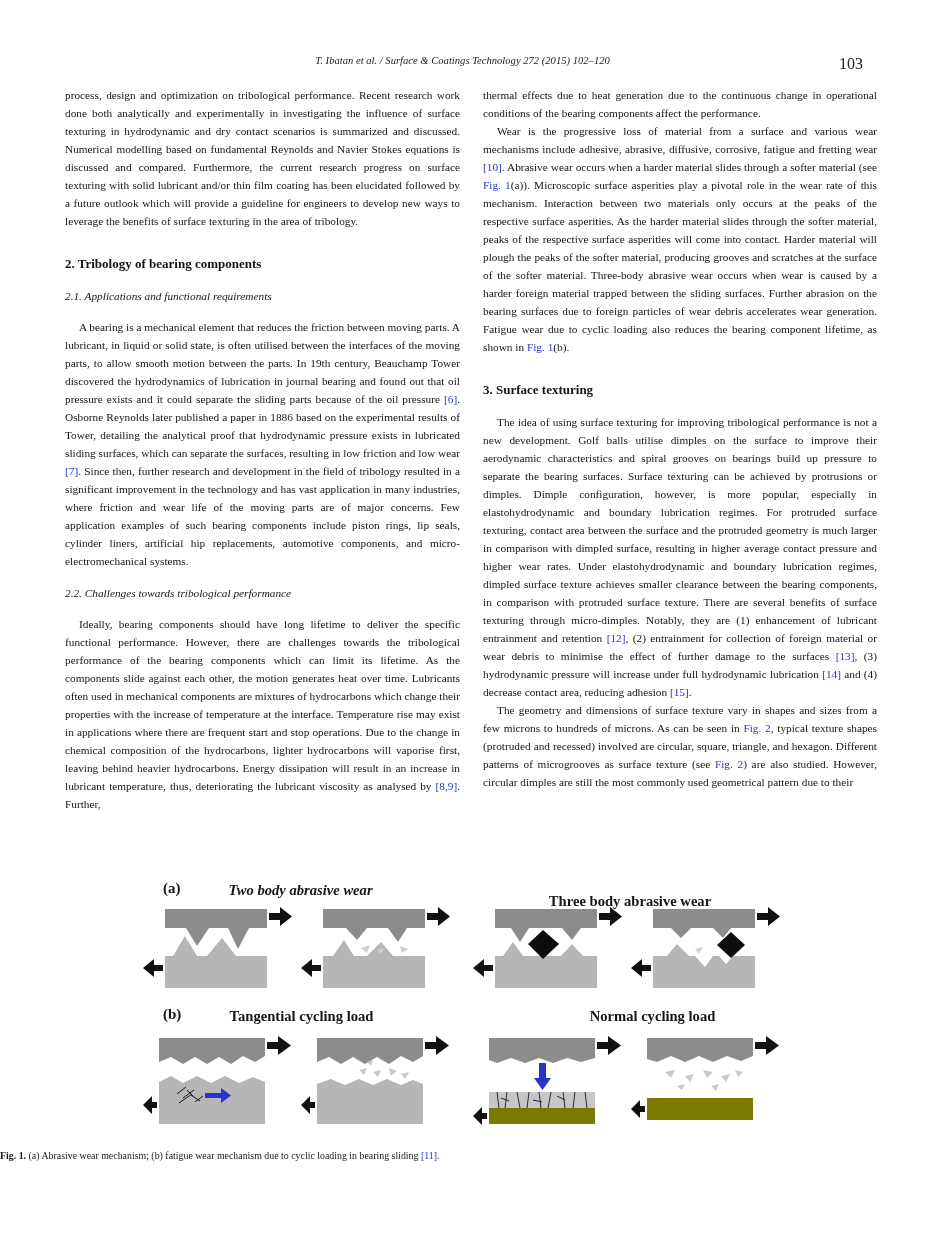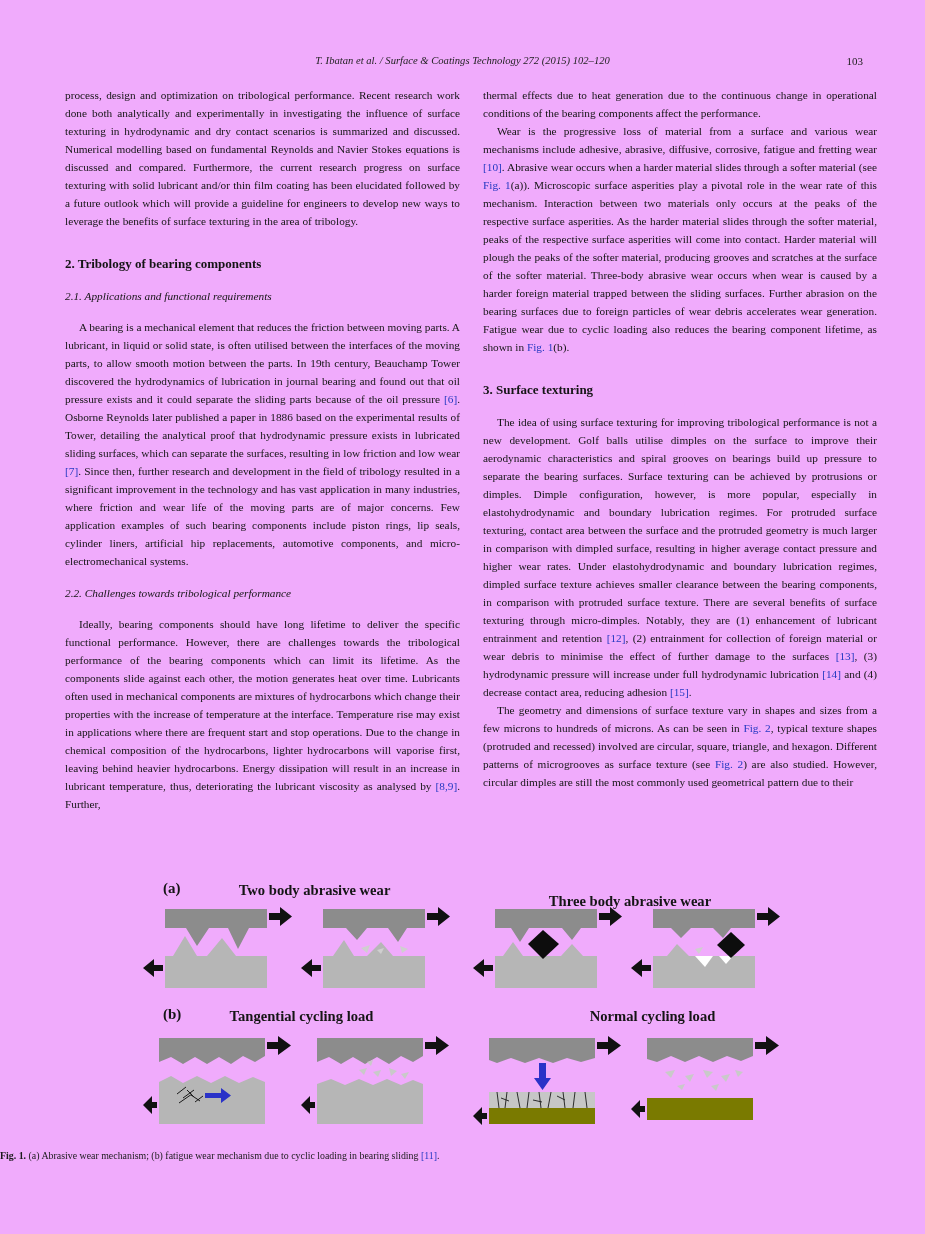--- a/index.html
+++ b/index.html
@@ -1,34 +1,34 @@
 <!DOCTYPE html>
 <html lang="en"><head>
 <meta charset="utf-8">
 <style>
   html,body{margin:0;padding:0;background:#dedede;}
-  .page{position:relative;width:925px;height:1234px;background:#f0abfc;margin:0 auto;
+  .page{position:relative;width:925px;height:1234px;background:#ffffff;margin:0 auto;
         font-family:"Liberation Serif",serif;color:#151515;overflow:hidden;}
   .running-head{position:absolute;top:55px;left:0;width:100%;text-align:center;
         font-style:italic;font-size:10.6px;color:#222;}
-  .page-number{position:absolute;top:55px;right:62px;font-size:11px;color:#222;font-style:normal;}
+  .page-number{position:absolute;top:55px;right:62px;font-size:16px;color:#222;font-style:normal;}
   .col{position:absolute;top:86px;font-size:11.3px;line-height:18px;text-align:justify;}
   .col-left{left:65px;width:395px;}
   .col-right{left:483px;width:394px;}
   .col p{margin:0;text-indent:14px;}
   .col p.noindent{text-indent:0;}
   .col h2{font-size:13px;margin:25px 0 14px 0;font-weight:bold;}
   .col h3{font-size:11.3px;margin:14px 0 13px 0;font-weight:normal;font-style:italic;}
   .ref-link{color:#2439c2;}
   .figure{position:absolute;left:133px;top:878px;width:660px;height:262px;}
   .fig-label{position:absolute;font-weight:bold;font-size:15px;font-family:"Liberation Serif",serif;}
   .fig-title{position:absolute;font-weight:bold;font-size:14.6px;text-align:center;
         font-family:"Liberation Serif",serif;}
   #label-a{left:30px;top:2px;}
-  #title-two{left:64px;top:4px;width:235px;}
+  #title-two{left:50px;top:4px;width:235px;font-style:italic;}
   #title-three{left:372px;top:15px;width:250px;}
   #label-b{left:30px;top:128px;}
   #title-tangential{left:56px;top:130px;width:225px;}
   #title-normal{left:402px;top:130px;width:235px;}
   .diag{position:absolute;}
   .dA{top:26px;}
   .dB{top:154px;}
   .dx1{left:10px;}  .dx2{left:168px;}  .dx3{left:340px;}  .dx4{left:498px;}
   .fig-caption{position:absolute;top:1150px;left:0;width:100%;text-align:left;
         font-size:9.9px;color:#1a1a1a;}

